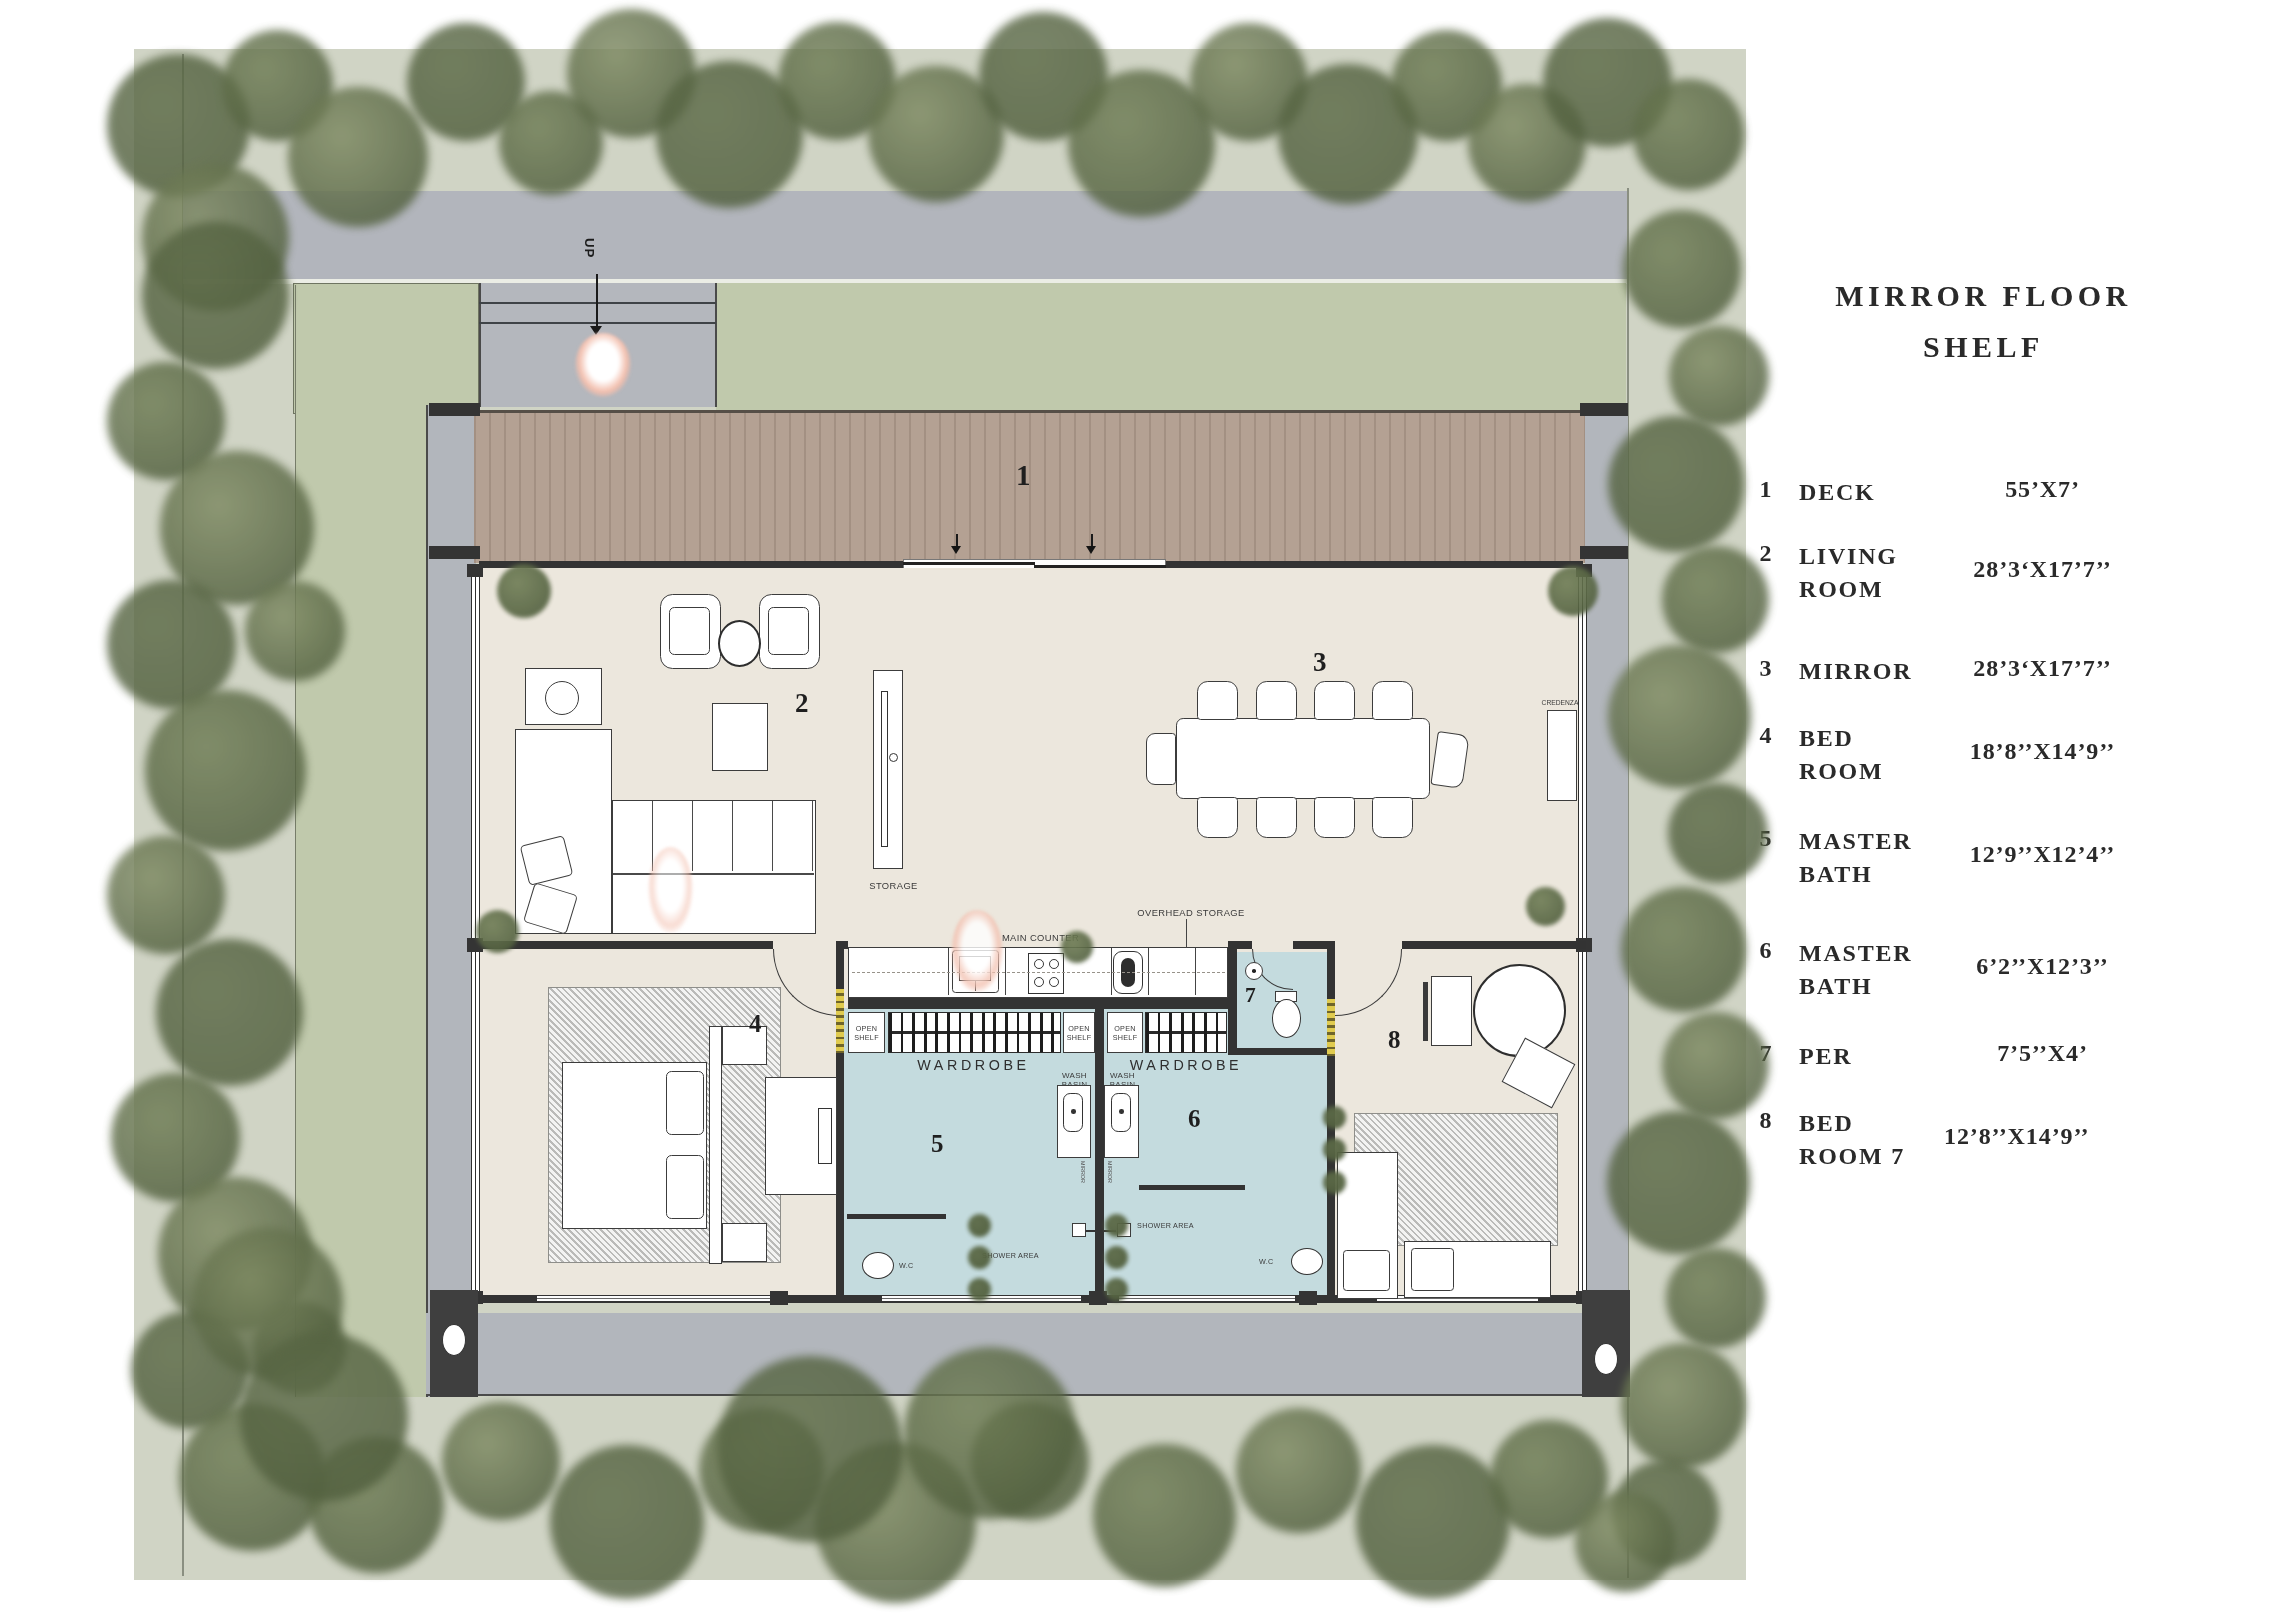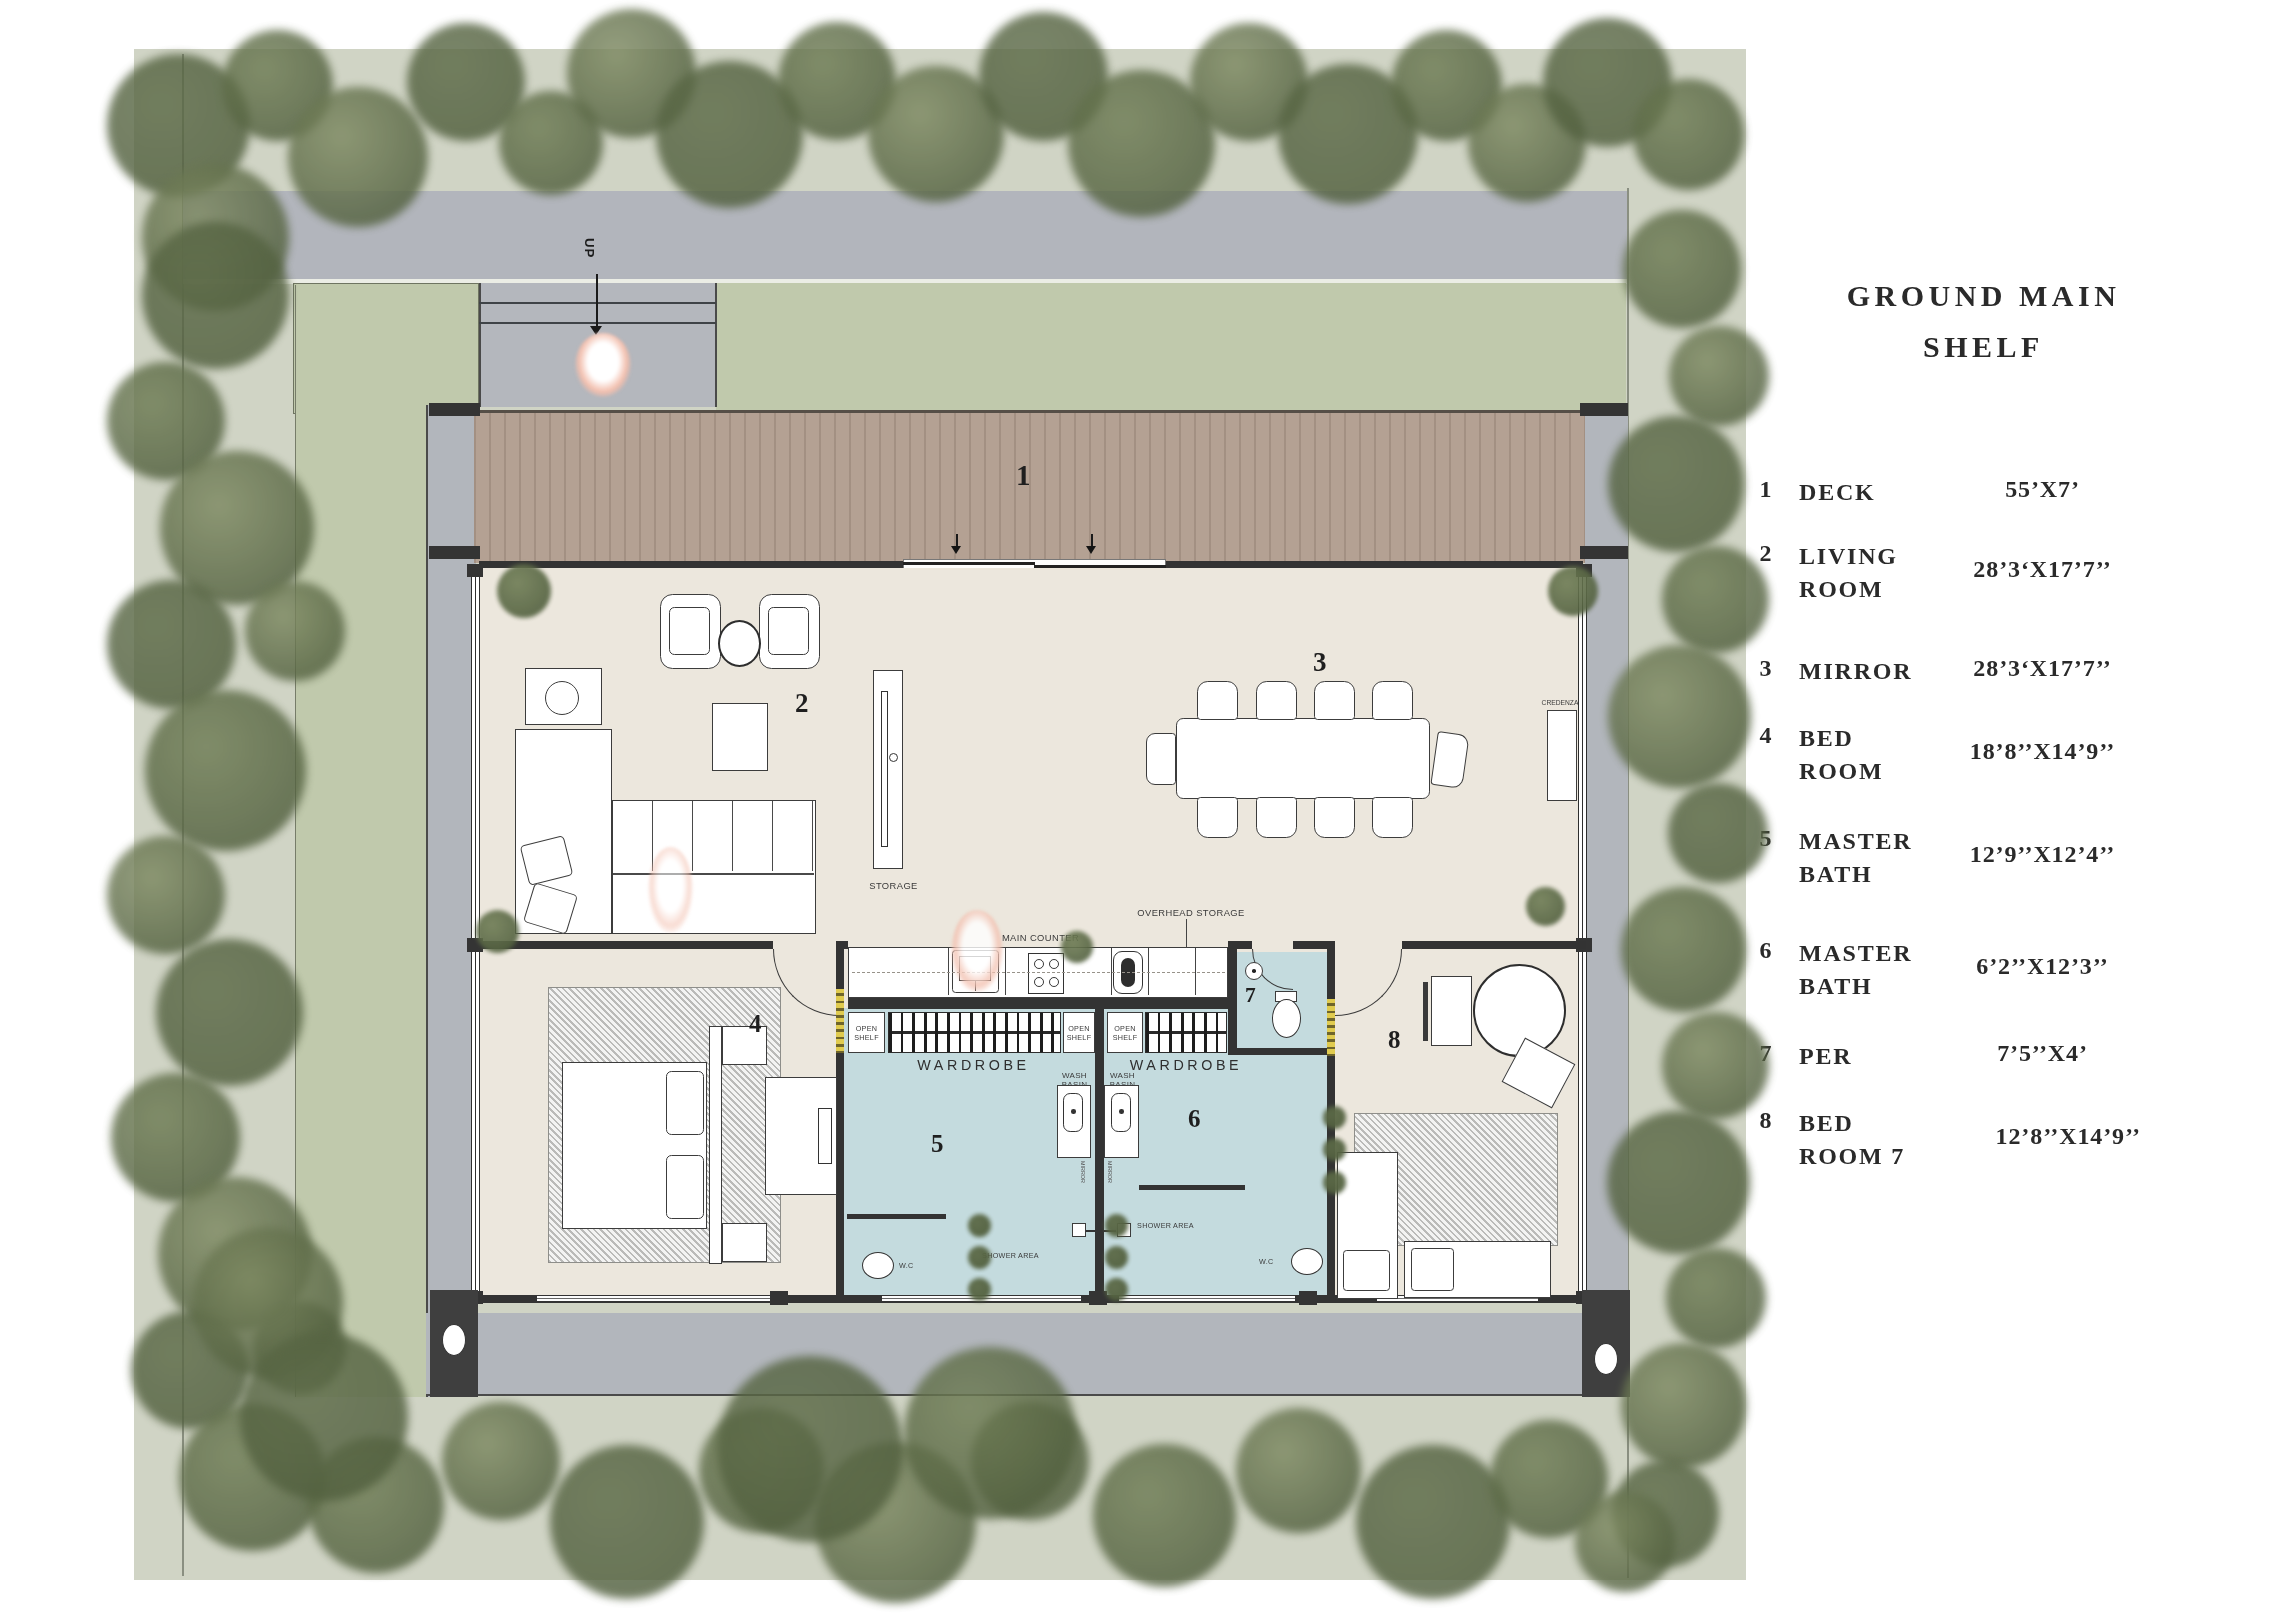--- a/index.html
+++ b/index.html
@@ -285,21 +285,21 @@
   </div>
   <div class="abs furn" style="left:1404px;top:1241px;width:147px;height:57px;">
     <div class="abs furnthin" style="left:6.3px;top:6.3px;width:43px;height:43px;border-radius:3.6px;"></div>
   </div>
   <div class="abs num" style="left:1388px;top:1026px;font-size:25px;">8</div>
 
   <div class="abs num" style="left:931px;top:1130px;font-size:25px;">5</div>
   <div class="abs num" style="left:1188px;top:1105px;font-size:25px;">6</div>
   <div class="abs num" style="left:1245px;top:983px;font-size:21.5px;">7</div>
 
-  <div class="abs legend-serif" style="left:1800px;top:279px;width:367px;text-align:center;font-size:30px;letter-spacing:4.5px;">GROUND MAIN</div>
+  <div class="abs legend-serif" style="left:1800px;top:279px;width:367px;text-align:center;font-size:30px;letter-spacing:4.5px;">MIRROR FLOOR</div>
   <div class="abs legend-serif" style="left:1800px;top:330px;width:367px;text-align:center;font-size:30px;letter-spacing:4.5px;">SHELF</div>
   <div id="legend-rows" class="abs" style="left:0;top:0;width:0;height:0;">
       <div class="abs" style="left: 1745px; top: 476px; width: 448px; height: 72px;">
         <div class="abs legend-serif" style="left: 0px; top: 0px; width: 41px; text-align: center; font-size: 24px;">1</div>
         <div class="abs legend-serif" style="left: 54px; top: 0px; width: 152px; font-size: 24px; letter-spacing: 1.8px; line-height: 33px;">
           <div>DECK</div>
         </div>
         <div class="abs legend-serif" style="left: 199px; top: 0px; width: 197px; text-align: center; font-size: 24px; letter-spacing: 0.9px;">55’X7’</div>
       </div>
       <div class="abs" style="left: 1745px; top: 540px; width: 448px; height: 72px;">
@@ -347,21 +347,21 @@
           <div>PER</div>
         </div>
         <div class="abs legend-serif" style="left: 199px; top: 0px; width: 197px; text-align: center; font-size: 24px; letter-spacing: 0.9px;">7’5’’X4’</div>
       </div>
       <div class="abs" style="left: 1745px; top: 1107px; width: 448px; height: 72px;">
         <div class="abs legend-serif" style="left: 0px; top: 0px; width: 41px; text-align: center; font-size: 24px;">8</div>
         <div class="abs legend-serif" style="left: 54px; top: 0px; width: 152px; font-size: 24px; letter-spacing: 1.8px; line-height: 33px;">
           <div>BED</div>
           <div>ROOM 7</div>
         </div>
-        <div class="abs legend-serif" style="left: 199px; top: 16px; width: 197px; text-align: right; font-size: 24px; letter-spacing: 0.9px;">12’8’’X14’9’’</div>
+        <div class="abs legend-serif" style="left: 199px; top: 16px; width: 197px; text-align: left; font-size: 24px; letter-spacing: 0.9px;">12’8’’X14’9’’</div>
       </div>
     </div>
 
   <div id="foliage" class="abs" style="left:0;top:0;width:2293px;height:1620px;pointer-events:none;">
       <div class="abs tree" style="left: 107px; top: 54px; width: 143px; height: 143px; opacity: 0.82; background: radial-gradient(circle at 38% 35%, rgb(93, 107, 72), rgb(81, 95, 62) 78%);"></div>
       <div class="abs tree" style="left: 222px; top: 29.6px; width: 111px; height: 111px; opacity: 0.82; background: radial-gradient(circle at 38% 35%, rgb(111, 125, 85), rgb(81, 95, 62) 78%);"></div>
       <div class="abs tree" style="left: 288px; top: 87px; width: 140px; height: 140px; opacity: 0.82; background: radial-gradient(circle at 38% 35%, rgb(126, 138, 98), rgb(81, 95, 62) 78%);"></div>
       <div class="abs tree" style="left: 407px; top: 23px; width: 118px; height: 118px; opacity: 0.82; background: radial-gradient(circle at 38% 35%, rgb(93, 107, 72), rgb(81, 95, 62) 78%);"></div>
       <div class="abs tree" style="left: 499px; top: 91px; width: 104px; height: 104px; opacity: 0.82; background: radial-gradient(circle at 38% 35%, rgb(111, 125, 85), rgb(81, 95, 62) 78%);"></div>
       <div class="abs tree" style="left: 567px; top: 9px; width: 129px; height: 129px; opacity: 0.82; background: radial-gradient(circle at 38% 35%, rgb(126, 138, 98), rgb(81, 95, 62) 78%);"></div>

